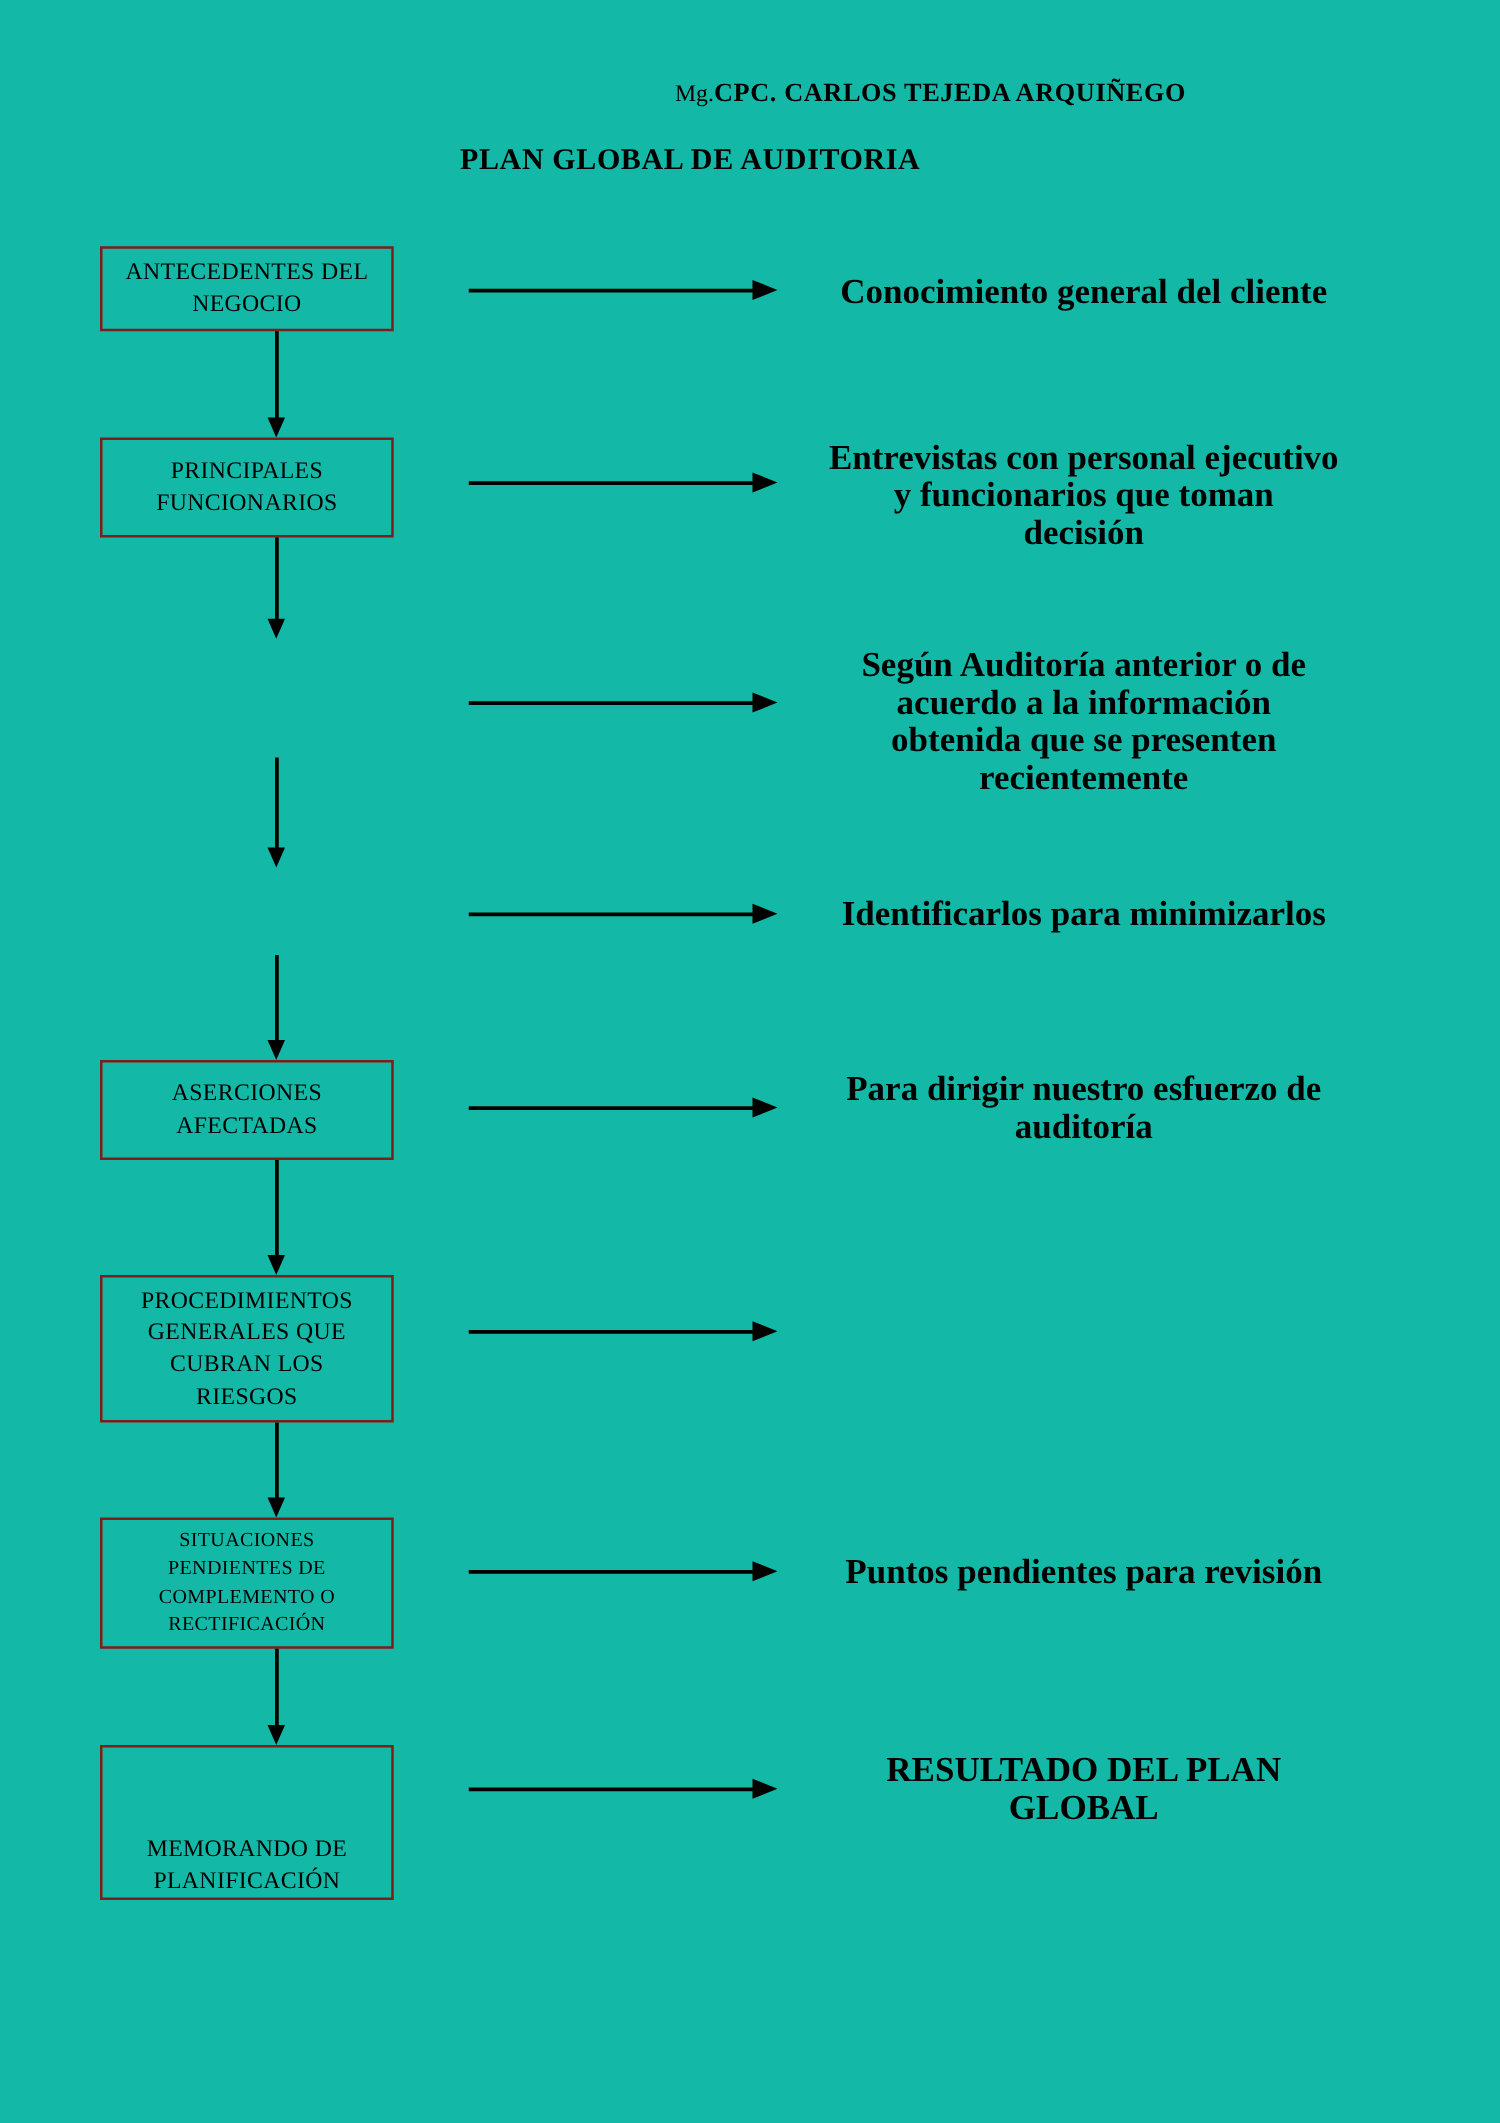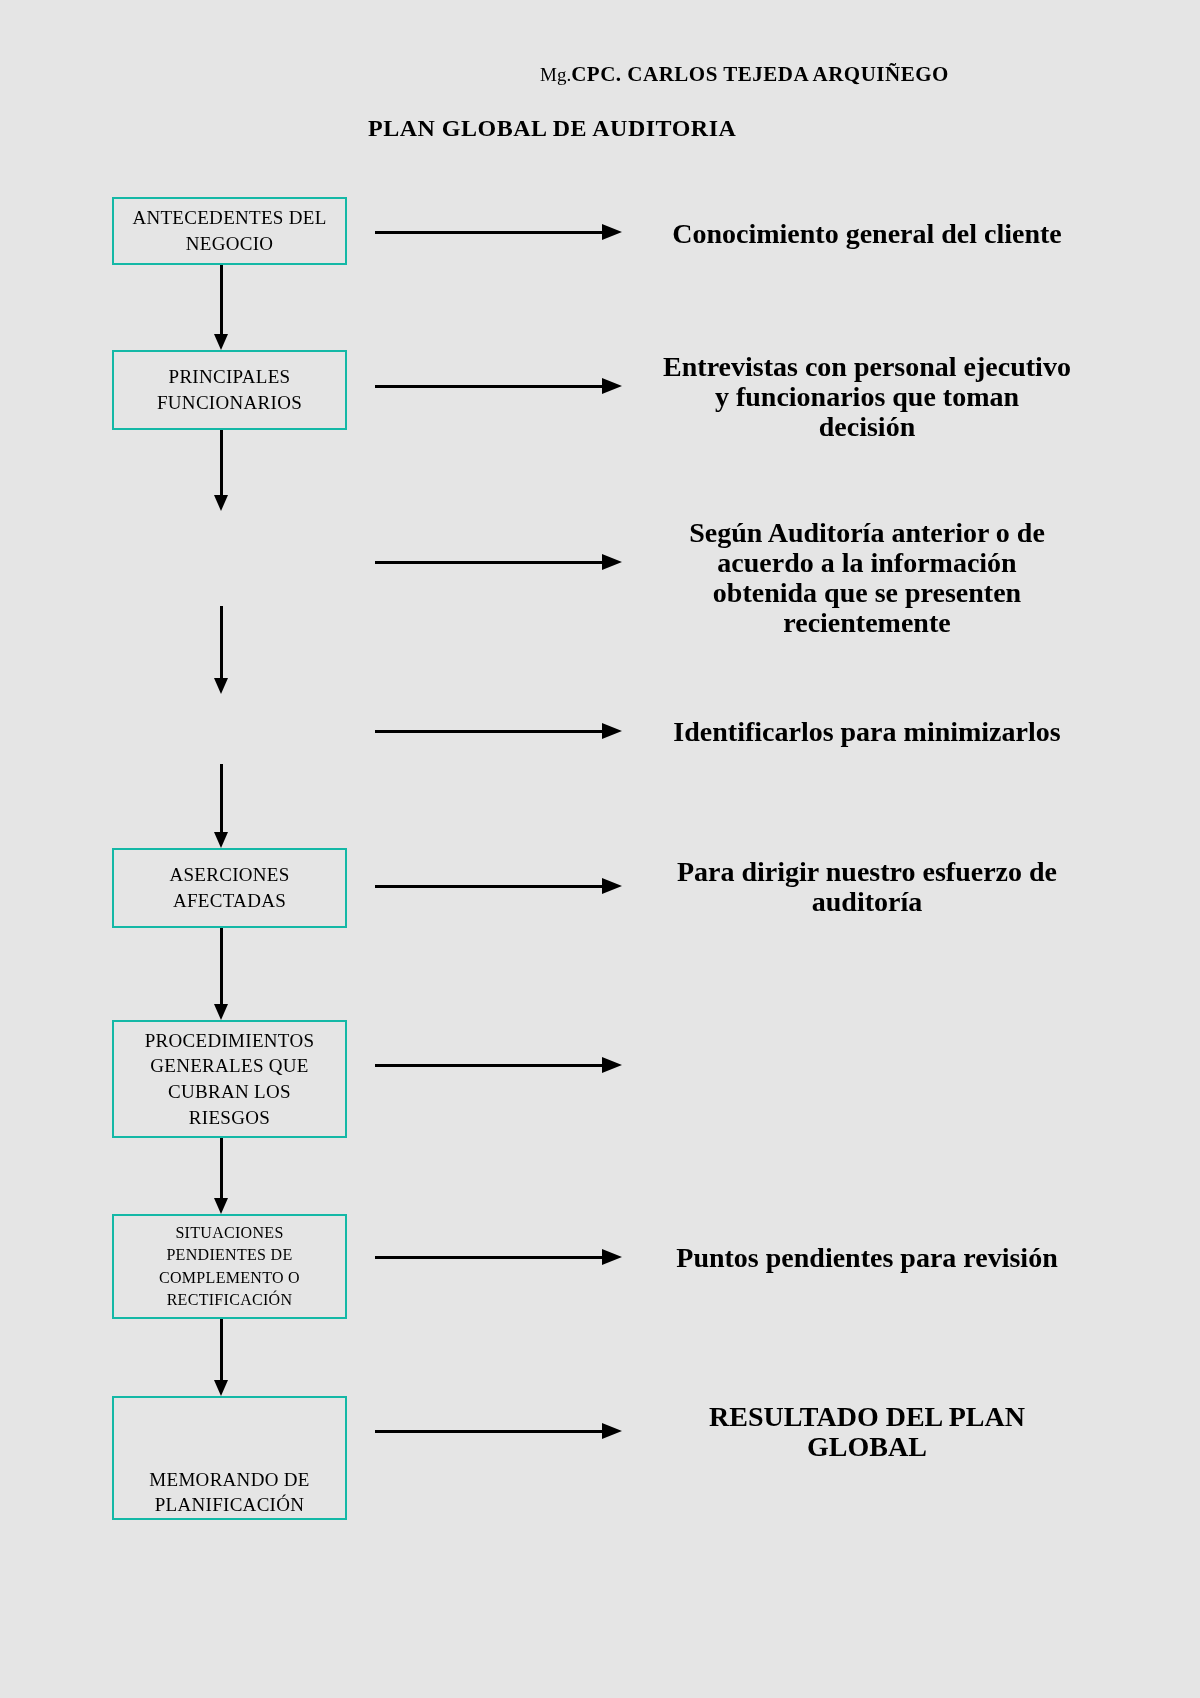--- a/index.html
+++ b/index.html
@@ -4,21 +4,21 @@
 <style>
   html, body {
     margin: 0;
     padding: 0;
     background: #ffffff;
   }
   .canvas {
     position: relative;
     width: 1200px;
     height: 1698px;
-    background: #e5e5e5;
+    background: #14b8a6;
     font-family: "Liberation Serif", "DejaVu Serif", serif;
     color: #000000;
     overflow: hidden;
   }
   .credit {
     position: absolute;
     left: 540px;
     top: 62px;
     font-size: 21px;
     white-space: nowrap;
@@ -35,23 +35,23 @@
     position: absolute;
     left: 368px;
     top: 115px;
     font-size: 24px;
     font-weight: bold;
     letter-spacing: 0.5px;
     white-space: nowrap;
   }
   .box {
     position: absolute;
-    left: 112px;
+    left: 80px;
     width: 235px;
-    border: 2px solid #14b8a6;
+    border: 2px solid #7f1d1d;
     box-sizing: border-box;
     display: flex;
     align-items: center;
     justify-content: center;
     text-align: center;
   }
   .box-label {
     font-size: 19px;
     line-height: 1.35;
     letter-spacing: 0.3px;

